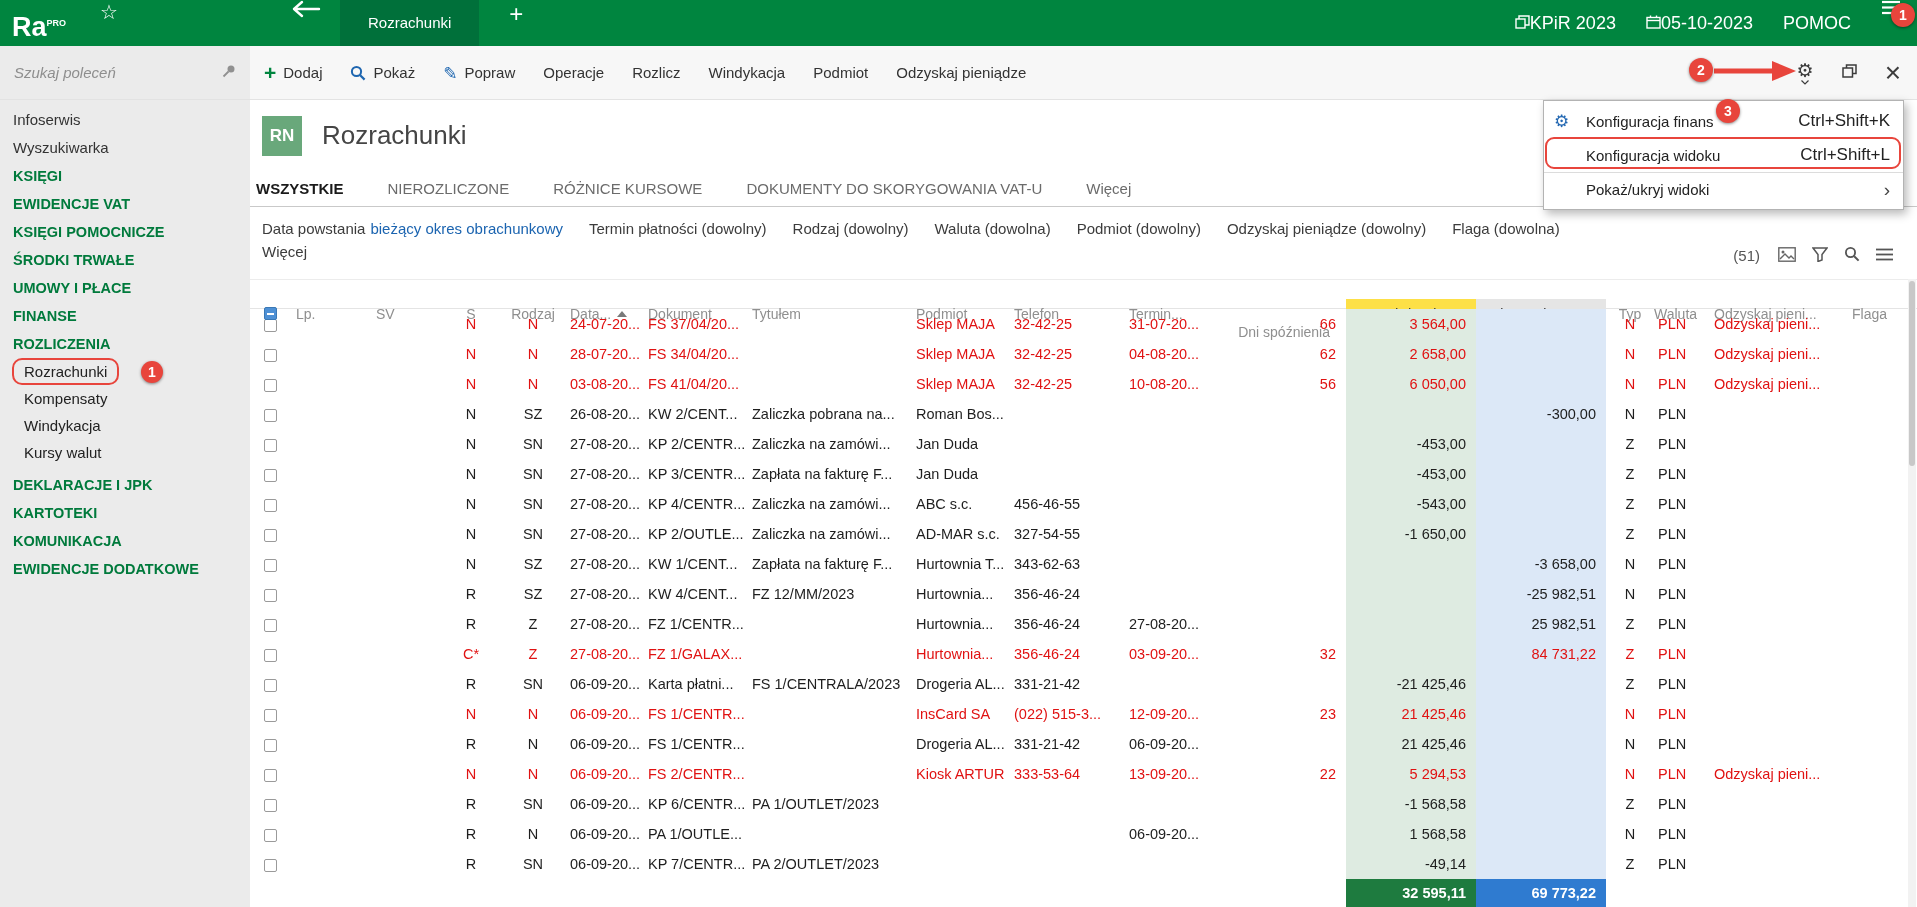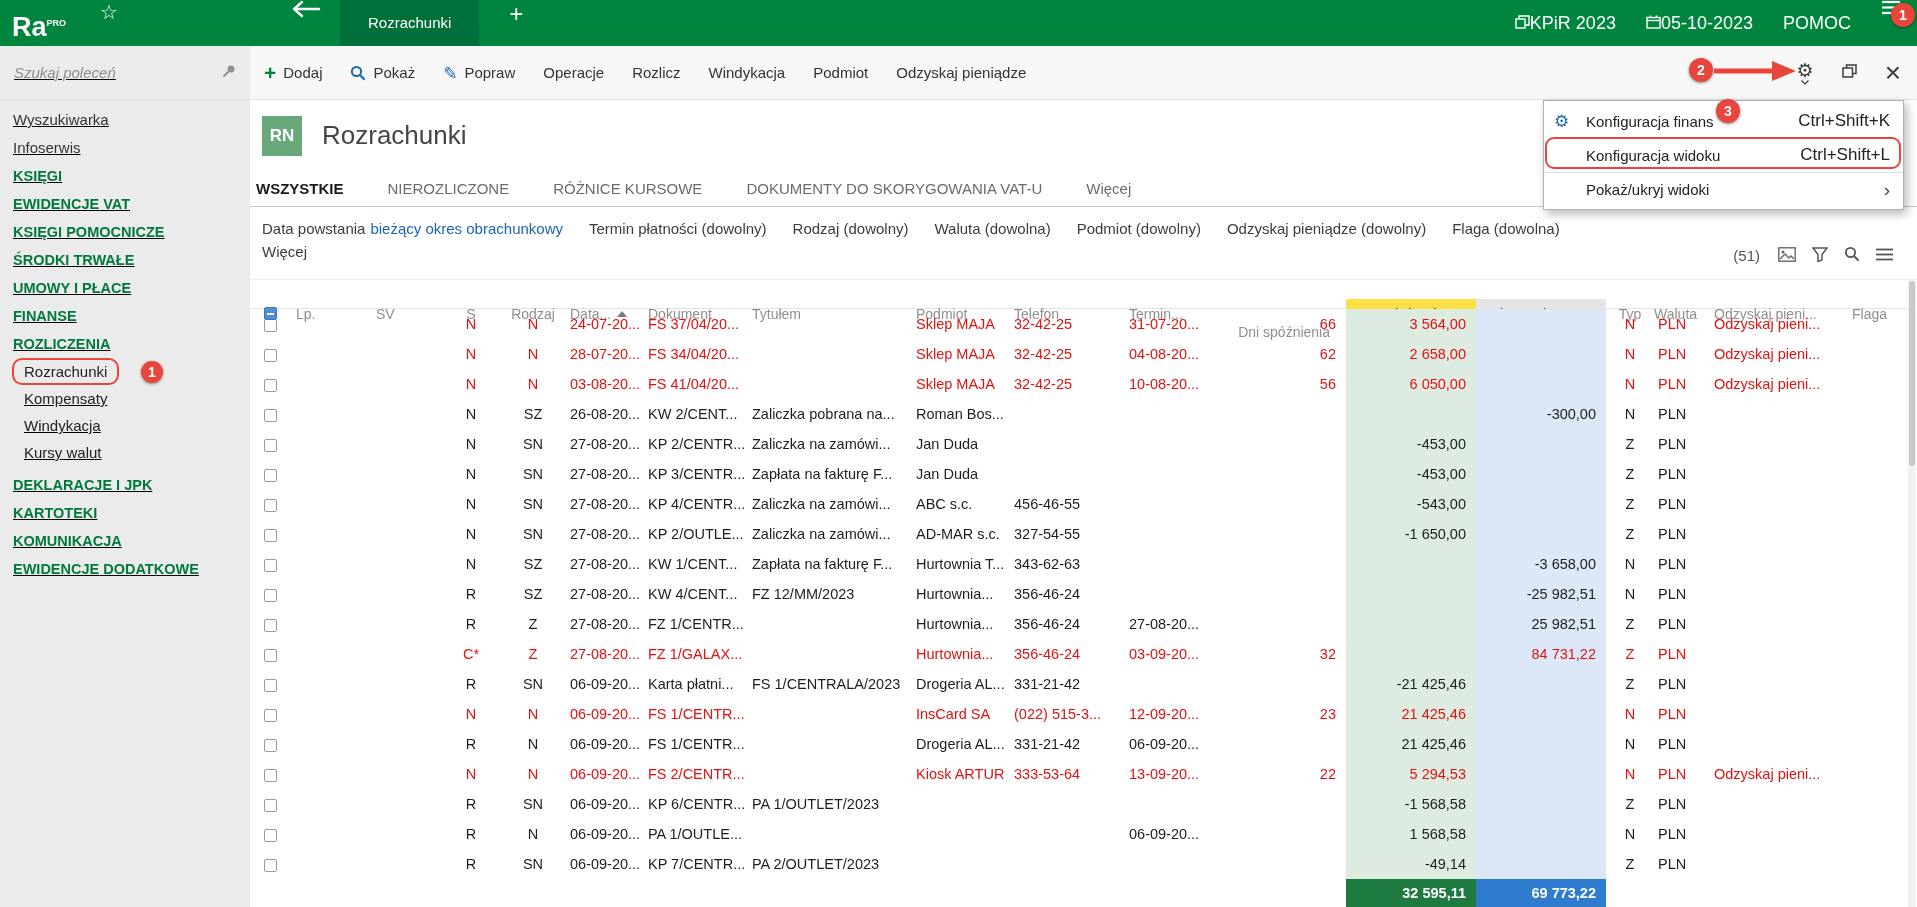--- a/index.html
+++ b/index.html
@@ -15,21 +15,21 @@
   .star { margin-left:34px; font-size:20px; font-family:"DejaVu Sans",sans-serif; }
   .back { margin-left:168px; width:40px; display:flex; justify-content:center; }
   .top-tab { margin-left:14px; height:46px; line-height:46px; padding:0 28px;
     background:#00703A; font-size:15px; }
   .top-plus { margin-left:30px; font-size:24px; font-weight:300; }
   .top-spacer { flex:1; }
   .top-item { display:flex; align-items:center; font-size:18px; margin-right:30px; white-space:nowrap; }
   .top-burger { margin-right:16px; position:relative; }
 
   
-  .sidebar { position:absolute; left:0; top:46px; width:250px; bottom:0; background:#EBEBEB;text-decoration:underline; }
+  .sidebar { position:absolute; left:0; top:46px; width:250px; bottom:0; background:#EBEBEB; }
   .sidebar-search { height:54px; display:flex; align-items:center; padding:0 14px;
     border-bottom:1px solid #E2E2E2; }
   .search-ph { flex:1; font-style:italic; color:#8E8E8E; font-size:15px; }
   .nav { padding-top:6px; }
   .nav-item { font-size:15px; padding-left:13px; height:28px; line-height:28px;
     color:#333; white-space:nowrap; cursor:default; }
   .nav-item.section { color:#007A3C; font-weight:bold; font-size:14.5px; }
   .nav-item.gap { margin-top:5px; }
   .nav-item.sub { padding-left:24px; height:27px; line-height:27px; color:#222; }
   .sel-box { display:inline-block; border:2px solid #E8453C; border-radius:10px;
@@ -172,22 +172,22 @@
 
   <aside class="sidebar">
     <div class="sidebar-search">
       <span class="search-ph">Szukaj poleceń</span>
       <span><svg width="14" height="14" viewBox="0 0 14 14">
             <circle cx="9" cy="5" r="3.5" fill="#909090"></circle>
             <line x1="6.5" y1="7.5" x2="1.5" y2="12.5" stroke="#909090" stroke-width="1.8"></line>
           </svg></span>
     </div>
     <nav class="nav">
+        <div class="nav-item plain">Infoserwis</div>
         <div class="nav-item plain">Wyszukiwarka</div>
-        <div class="nav-item plain">Infoserwis</div>
         <div class="nav-item section">KSIĘGI</div>
         <div class="nav-item section">EWIDENCJE VAT</div>
         <div class="nav-item section">KSIĘGI POMOCNICZE</div>
         <div class="nav-item section">ŚRODKI TRWAŁE</div>
         <div class="nav-item section">UMOWY I PŁACE</div>
         <div class="nav-item section">FINANSE</div>
         <div class="nav-item section">ROZLICZENIA</div>
         <div class="nav-item sub selected"><span class="sel-box">Rozrachunki</span></div>
         <div class="nav-item sub">Kompensaty</div>
         <div class="nav-item sub">Windykacja</div>

